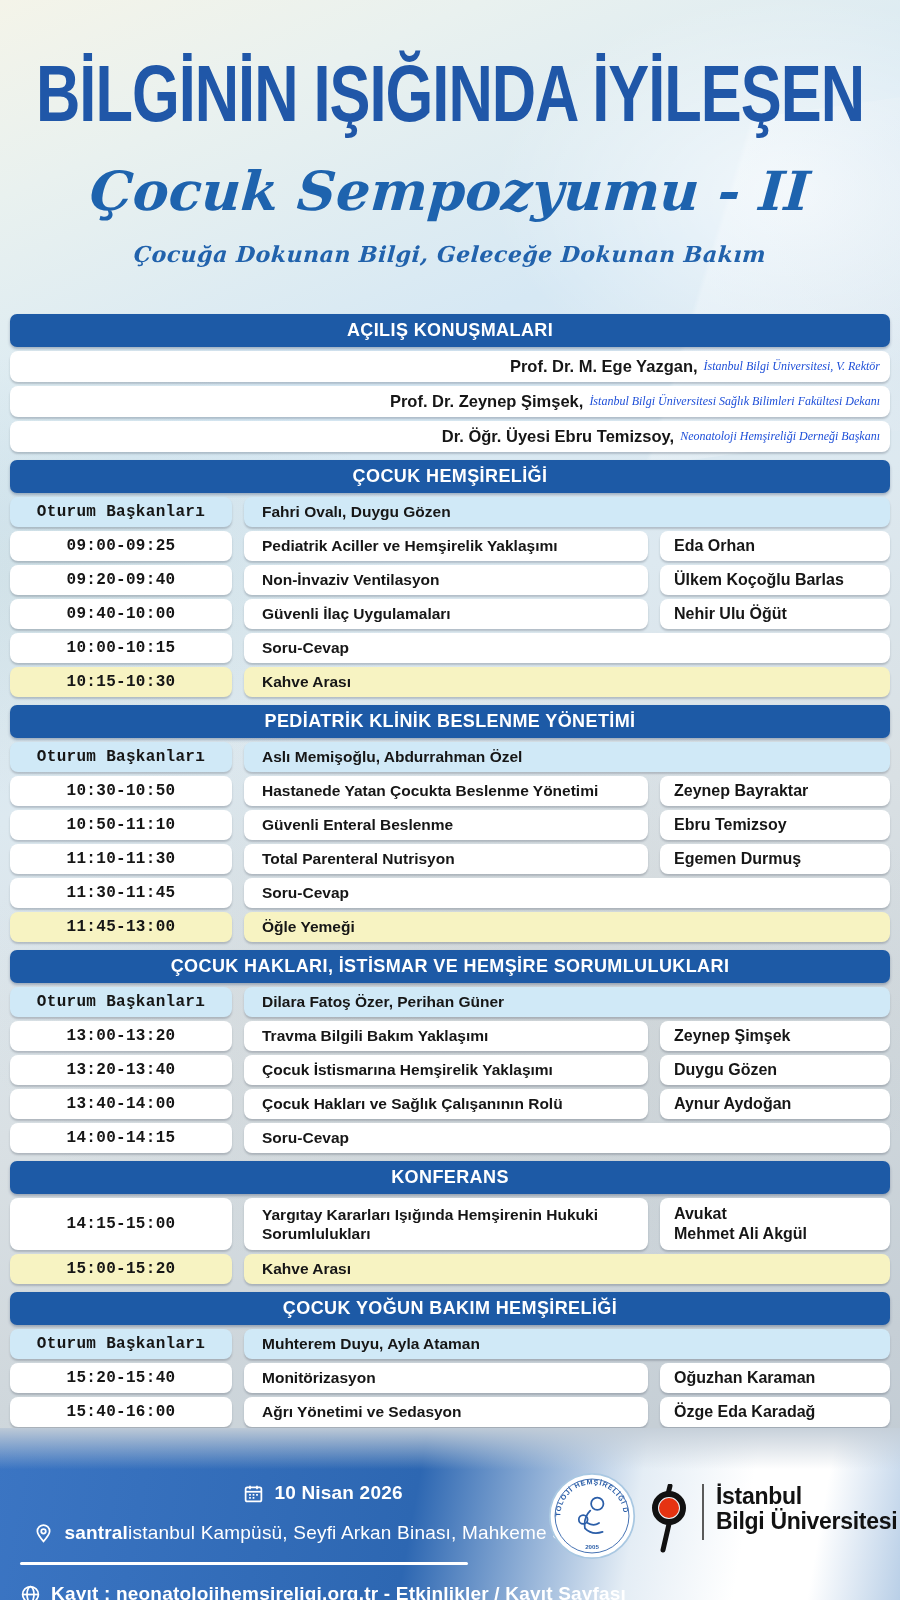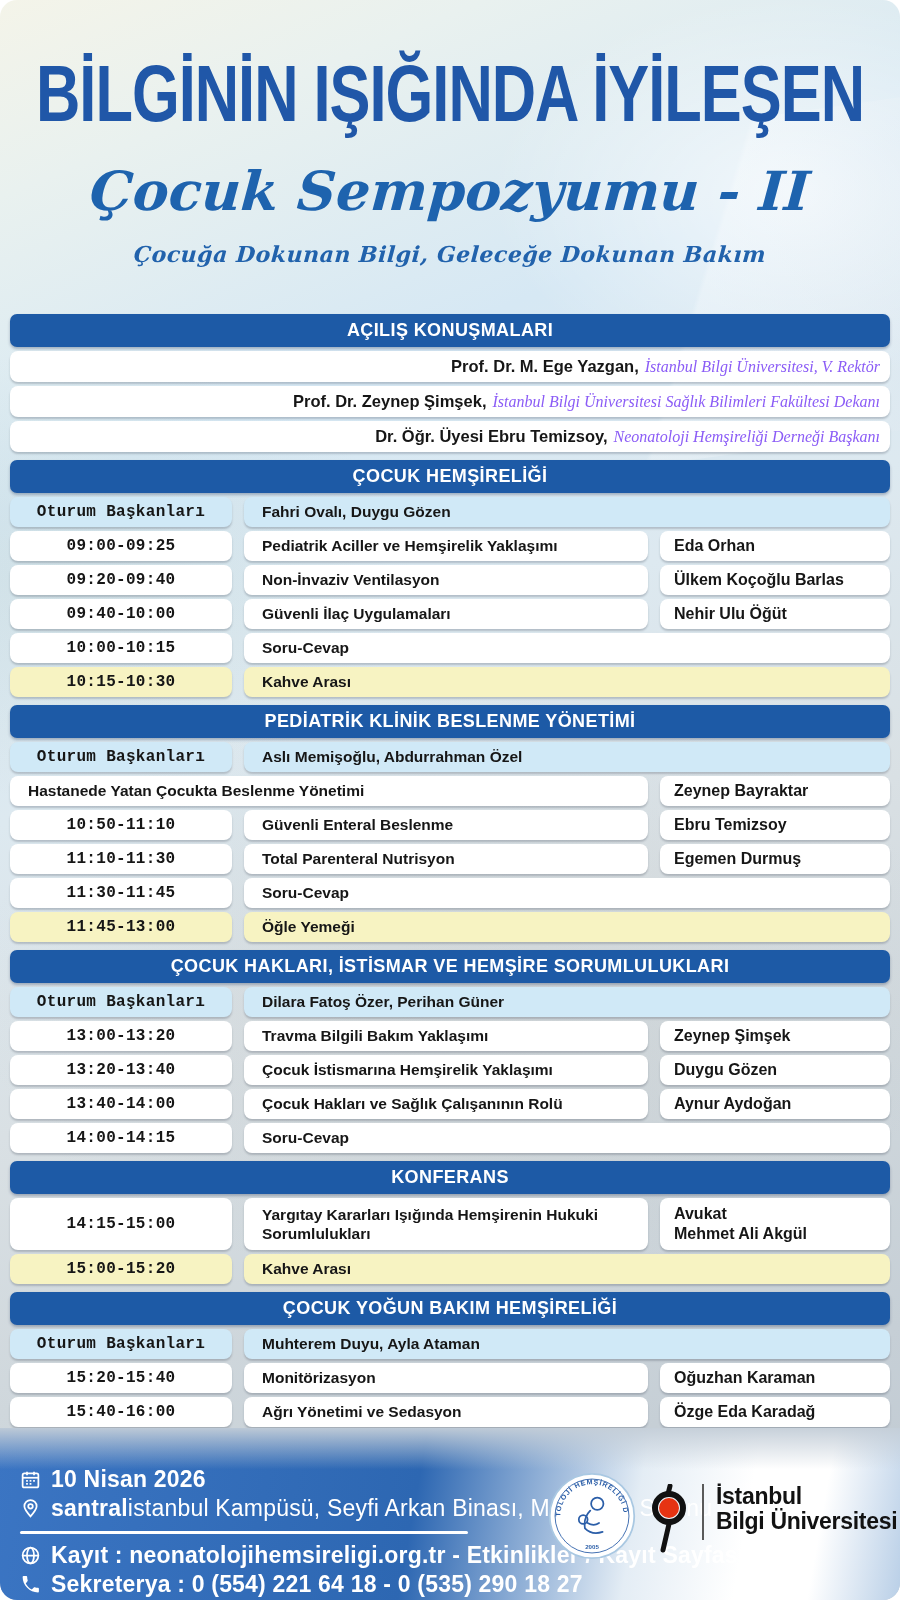--- a/index.html
+++ b/index.html
@@ -1,18 +1,18 @@
 <!DOCTYPE html>
 <html lang="tr"><head>
 <meta charset="utf-8">
 <style>
   html,body{margin:0;padding:0;}
   body{width:900px;height:1600px;font-family:"Liberation Sans",sans-serif;}
   .page{position:relative;width:900px;height:1600px;overflow:hidden;
-    background:linear-gradient(158deg,#f4f4e9 0%,#e9f1ef 10%,#d6e8f4 26%,#dde9f0 42%,#d9e0e4 58%,#cfd7dc 72%,#c6cfd6 86%,#bfc9d2 100%);border-radius:17px;}
+    background:linear-gradient(158deg,#f4f4e9 0%,#e9f1ef 10%,#d6e8f4 26%,#dde9f0 42%,#d9e0e4 58%,#cfd7dc 72%,#c6cfd6 86%,#bfc9d2 100%);}
   
   .bg-photo{position:absolute;inset:0;pointer-events:none;background:
     radial-gradient(ellipse 430px 280px at 88% 12%, rgba(255,255,255,.65), transparent 70%),
     radial-gradient(ellipse 520px 320px at 6% 36%, rgba(150,165,125,.10), transparent 70%),
     radial-gradient(ellipse 700px 420px at 52% 62%, rgba(120,112,100,.08), transparent 72%);}
   .bg-building{position:absolute;right:-40px;top:120px;width:380px;height:330px;opacity:.25;pointer-events:none;
     background:linear-gradient(115deg, transparent 40%, #ffffff 41%, #eef2f6 70%, #dbe4ec 100%);
     transform:rotate(-8deg);}
   
   .hero{position:absolute;top:0;left:0;width:100%;text-align:center;}
@@ -33,28 +33,28 @@
   .cell.time{width:222px;flex:0 0 222px;justify-content:center;font-weight:bold;font-size:16px;letter-spacing:.3px;font-family:Liberation Mono, monospace;}
   .cell.topic{flex:1;padding:2px 18px;font-weight:bold;font-size:15.5px;white-space:pre-line;line-height:1.25;}
   .cell.speaker{width:202px;flex:0 0 202px;padding:2px 14px;font-weight:bold;font-size:16px;white-space:pre-line;line-height:1.25;}
   .row.chairs .cell{background:#d0e9f7;}
   .row.break .cell{background:#f7f3c2;}
   .row.tall .cell{min-height:48px;}
   .row.closing .cell{background:#2156a2;color:#fff;min-height:32px;}
   .row.closing .topic{justify-content:center;font-size:20px;letter-spacing:.6px;}
   .open-row .cell{width:100%;justify-content:flex-end;padding:2px 10px;min-height:27px;}
   .open-name{font-weight:bold;font-size:16.5px;color:#161616;}
-  .open-role{font-family:"Liberation Serif",serif;font-style:italic;font-size:16px;color:#8b5cf6;margin-left:6px;}
+  .open-role{font-family:"Liberation Serif",serif;font-style:italic;font-size:12px;color:#1d4ed8;margin-left:6px;}
   
   footer{position:absolute;left:0;right:0;bottom:0;height:172px;
     background:
       linear-gradient(to bottom, rgba(196,206,216,.95) 0%, rgba(196,206,216,0) 24%),
       linear-gradient(100deg,#3b75c3 0%,#2d67b2 46%,#e4edf5 70%,#ffffff 82%,#ffffff 90%,#b9cfe7 100%);}
   .f-lines{position:absolute;left:20px;top:36px;color:#fff;}
-  .f-line{display:flex;align-items:center;gap:10px;margin:2px 0;font-size:23px;font-weight:bold;letter-spacing:.2px;}
+  .f-line{display:flex;align-items:center;gap:10px;margin:18px 0;font-size:19px;font-weight:bold;letter-spacing:.2px;justify-content:center;}
   .f-line .normal{font-weight:normal;}
   .f-divider{width:448px;height:3px;background:#fff;border-radius:2px;margin:9px 0 8px 0;}
   .f-icon{width:21px;height:21px;flex:0 0 21px;}
   .seal{position:absolute;left:548px;top:44px;width:88px;height:88px;}
   .bilgi{position:absolute;left:648px;top:56px;display:flex;align-items:flex-start;gap:12px;}
   .bilgi-divider{width:2px;height:56px;background:#5a5a5a;}
   .bilgi-text{color:#121212;font-weight:bold;font-size:23px;line-height:1.1;letter-spacing:-.3px;}
 </style>
 </head>
 <body>
@@ -123,20 +123,21 @@
             <div class="cell topic">Kahve Arası</div>
           </div>
         </section>
         <section>
           <div class="bar">PEDİATRİK KLİNİK BESLENME YÖNETİMİ</div>
           <div class="row chairs">
             <div class="cell time">Oturum Başkanları</div>
             <div class="cell topic">Aslı Memişoğlu, Abdurrahman Özel</div>
           </div>
           <div class="row">
+            <div class="cell time">10:30-10:50</div>
             <div class="cell topic">Hastanede Yatan Çocukta Beslenme Yönetimi</div>
             <div class="cell speaker">Zeynep Bayraktar</div>
           </div>
           <div class="row">
             <div class="cell time">10:50-11:10</div>
             <div class="cell topic">Güvenli Enteral Beslenme</div>
             <div class="cell speaker">Ebru Temizsoy</div>
           </div>
           <div class="row">
             <div class="cell time">11:10-11:30</div>

